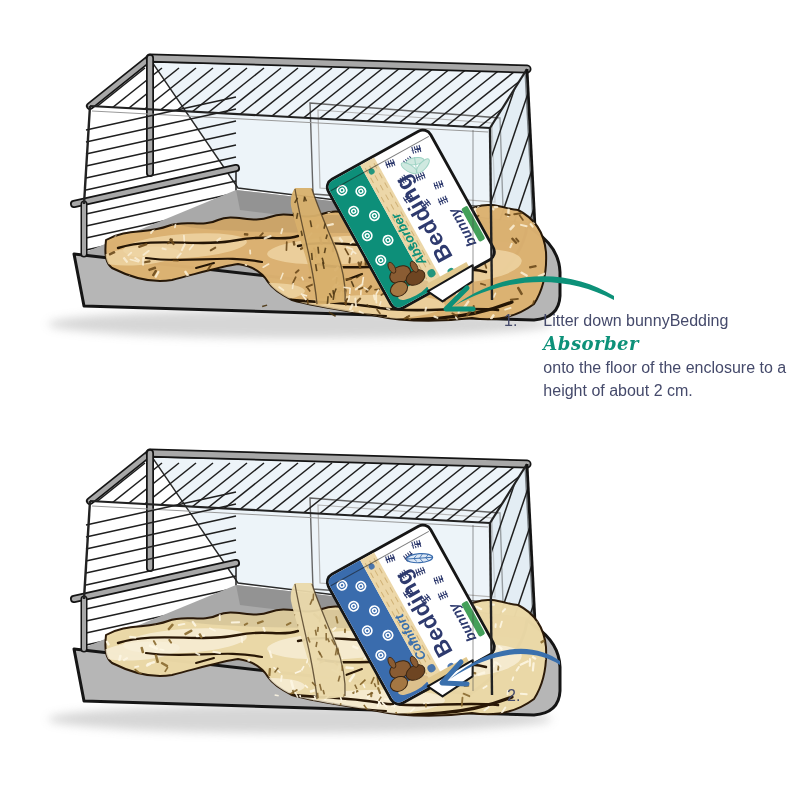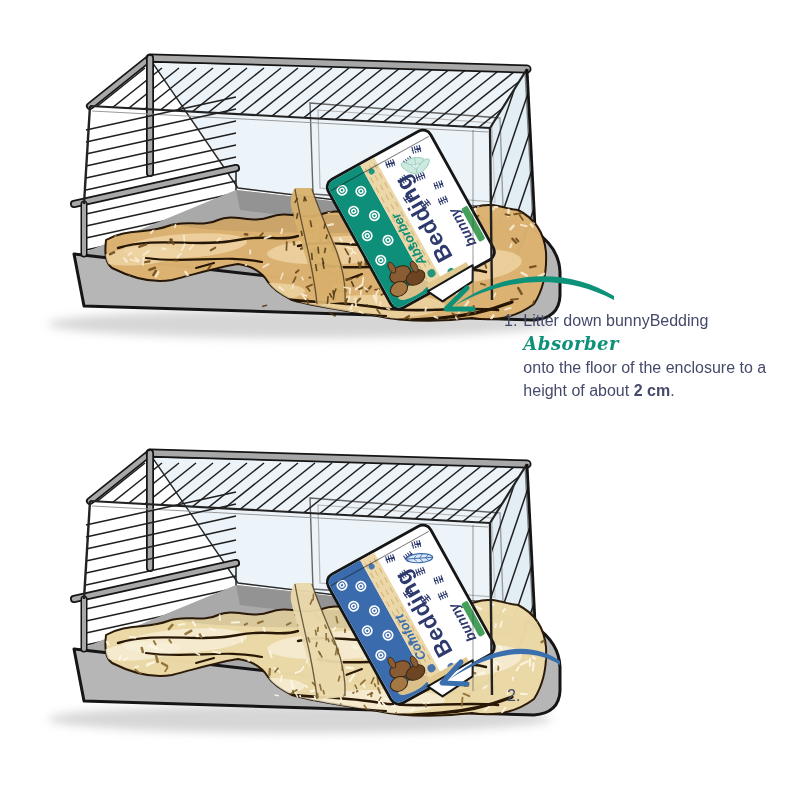--- a/index.html
+++ b/index.html
@@ -5,22 +5,22 @@
   html,body{margin:0;padding:0;background:#fff;}
   .page{position:relative;width:800px;height:800px;background:#fff;overflow:hidden;
         font-family:"Liberation Sans",sans-serif;}
   .panel-svg{position:absolute;left:0;width:800px;height:390px;}
   #svg1{top:18px;} #svg2{top:413px;}
   .caption{position:absolute;display:flex;gap:6px;color:#454a6b;
            font-size:16px;line-height:23px;font-weight:normal;}
   #cap-1{left:504px;top:309px;width:296px;}
   #cap-2{left:507px;top:684px;width:260px;}
   .cap-num{flex:0 0 auto;}
-  .cap-body{white-space:pre-line;}
-  .seg-bold{font-weight:bold;}
+  .cap-body{white-space:pre-line;margin-left:20px;}
+  .seg-bold{font-weight:normal;}
   .seg-script{font-family:"DejaVu Serif",serif;font-style:italic;font-weight:bold;
               font-size:18px;letter-spacing:.5px;}
   svg text{font-family:"Liberation Sans",sans-serif;}
 </style>
 </head>
 <body>
 
 <div class="page">
 
   <svg id="svg1" class="panel-svg" viewBox="0 0 800 390" role="img">

